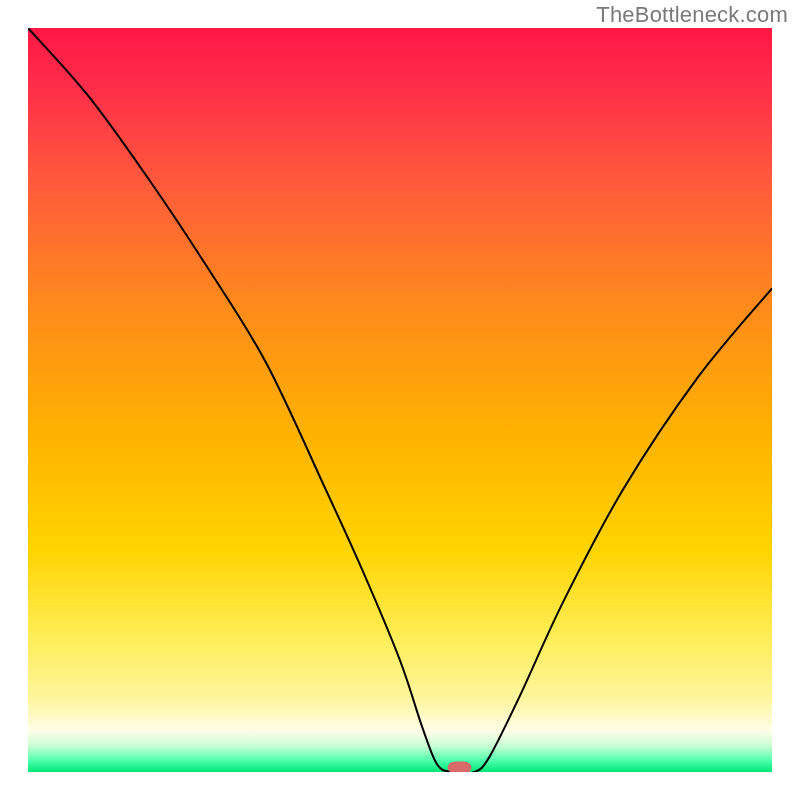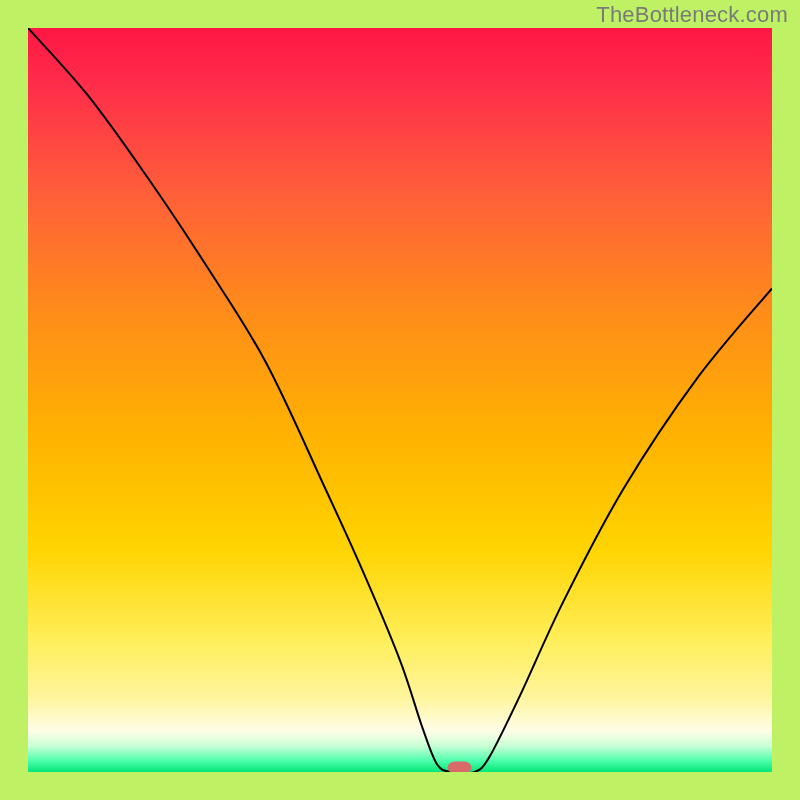--- a/index.html
+++ b/index.html
@@ -8,21 +8,21 @@
     width: 800px;
     height: 800px;
     background: #000;
     overflow: hidden;
     font-family: Arial, Helvetica, sans-serif;
   }
   .frame {
     position: relative;
     width: 800px;
     height: 800px;
-    background: #bef264;
+    background: #ffffff;
   }
   .watermark {
     position: absolute;
     top: 2px;
     right: 12px;
     color: #7a7a7a;
     font-size: 22px;
     font-weight: 500;
     letter-spacing: 0.2px;
     z-index: 5;

